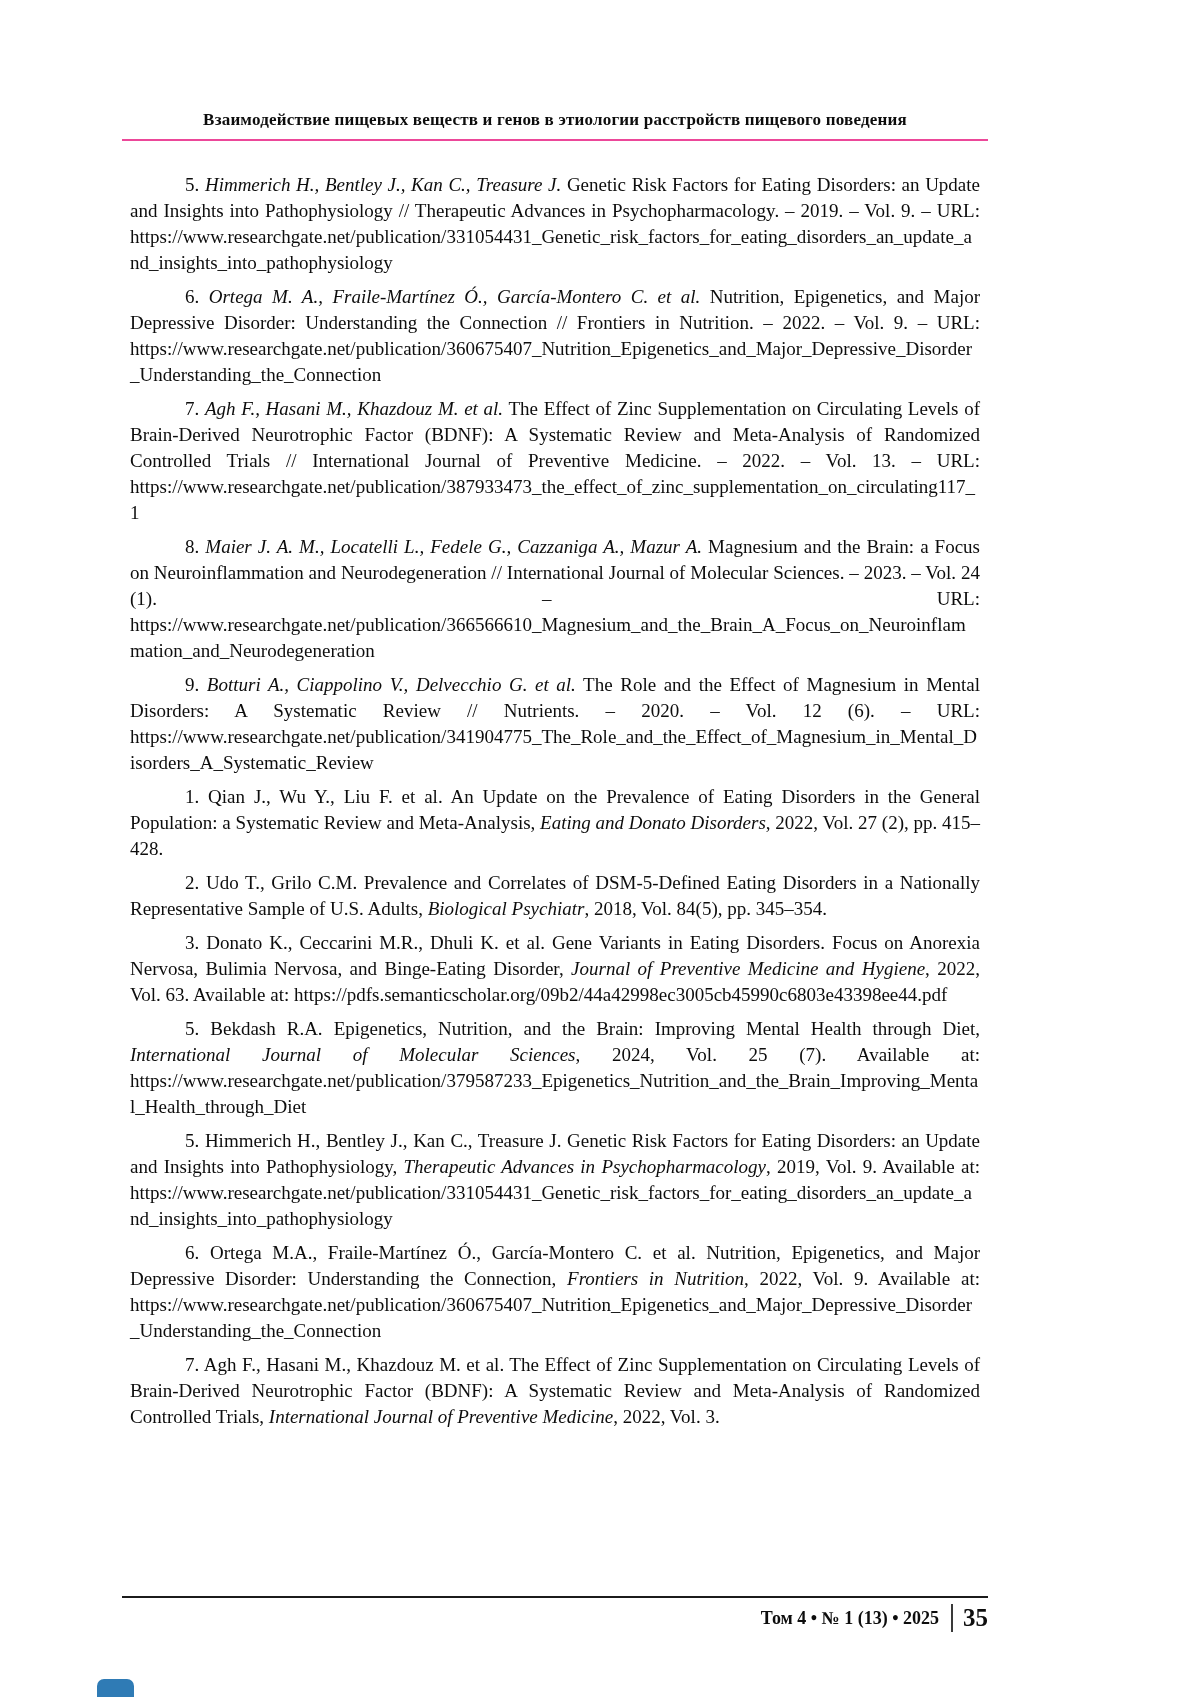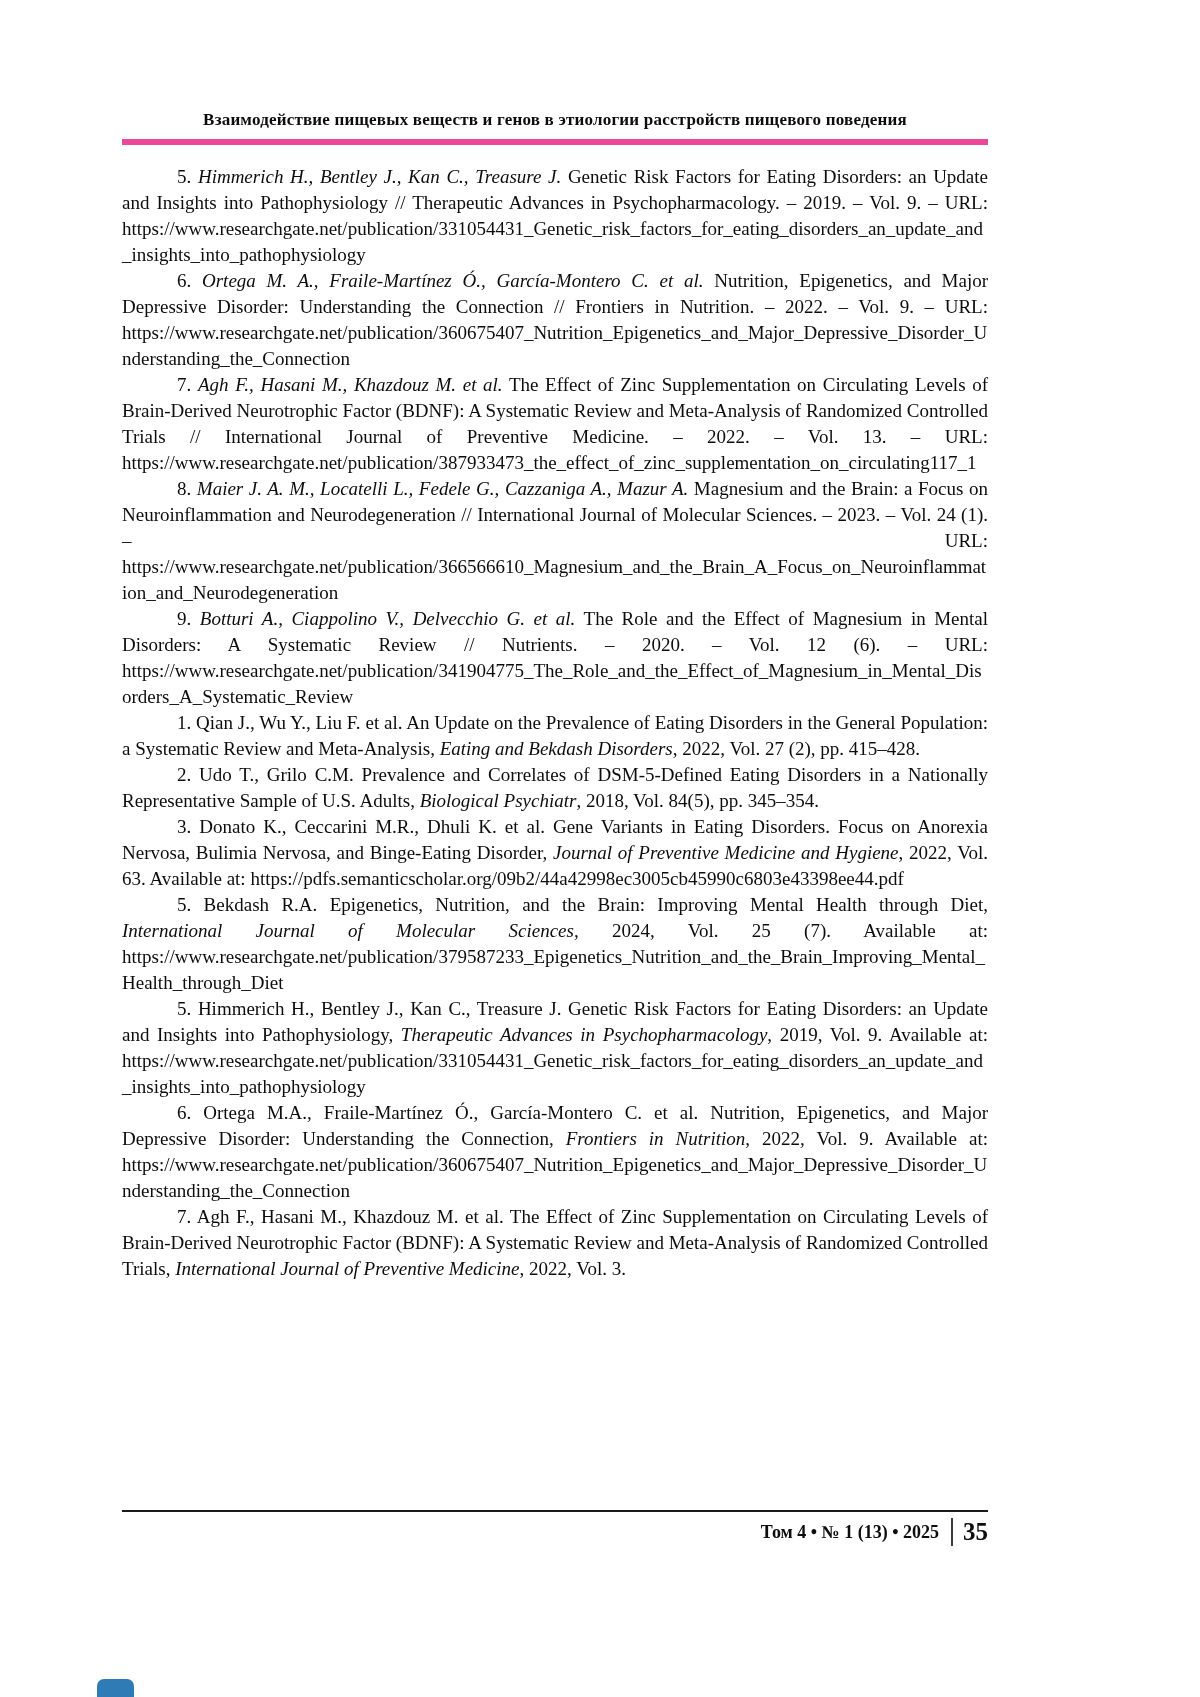--- a/index.html
+++ b/index.html
@@ -16,46 +16,46 @@
   .col { position: absolute; left: 122px; width: 866px; }
 
   
   .running-head { top: 110px; }
   .head-title {
     font-size: 17px;
     font-weight: 700;
     text-align: center;
     letter-spacing: 0.2px;
     padding-bottom: 9px;
-    border-bottom: 6px solid #ec4899;
+    border-bottom: 2px solid #ec4899;
   }
 
   
   .body-col {
     top: 164px;
     font-size: 19px;
     line-height: 26px;
     text-align: justify;
   }
   .ref {
-    margin: 0;
+    margin: 8px;
     text-indent: 55px;
     overflow-wrap: anywhere;
   }
   .it { font-style: italic; }
   .refs-heading {
     font-size: 19px;
     font-weight: 700;
     text-align: left;
     margin: 25px 0 21px 0;
   }
 
   
   .page-footer {
-    top: 1510px;
+    top: 1596px;
     border-top: 2px solid #1b1b1b;
   }
   .foot-line {
     display: flex;
     justify-content: flex-end;
     align-items: center;
     padding-top: 6px;
   }
   .issue { font-weight: 700; font-size: 18px; white-space: pre; }
   .page-sep {
@@ -92,21 +92,21 @@
     <section class="ref-list">
         <p class="ref"><span>5. </span><span class="it">Himmerich H., Bentley J., Kan C., Treasure J.</span><span> Genetic Risk Factors for Eating Disorders: an Update and Insights into Pathophysiology // Therapeutic Advances in Psychopharmacology. – 2019. – Vol. 9. – URL: https://www.researchgate.net/publication/331054431_Genetic_risk_factors_for_eating_disorders_an_update_and_insights_into_pathophysiology</span></p>
         <p class="ref"><span>6. </span><span class="it">Ortega M. A., Fraile-Martínez Ó., García-Montero C. et al.</span><span> Nutrition, Epigenetics, and Major Depressive Disorder: Understanding the Connection // Frontiers in Nutrition. – 2022. – Vol. 9. – URL: https://www.researchgate.net/publication/360675407_Nutrition_Epigenetics_and_Major_Depressive_Disorder_Understanding_the_Connection</span></p>
         <p class="ref"><span>7. </span><span class="it">Agh F., Hasani M., Khazdouz M. et al.</span><span> The Effect of Zinc Supplementation on Circulating Levels of Brain-Derived Neurotrophic Factor (BDNF): A Systematic Review and Meta-Analysis of Randomized Controlled Trials // International Journal of Preventive Medicine. – 2022. – Vol. 13. – URL: https://www.researchgate.net/publication/387933473_the_effect_of_zinc_supplementation_on_circulating117_1</span></p>
         <p class="ref"><span>8. </span><span class="it">Maier J. A. M., Locatelli L., Fedele G., Cazzaniga A., Mazur A.</span><span> Magnesium and the Brain: a Focus on Neuroinflammation and Neurodegeneration // International Journal of Molecular Sciences. – 2023. – Vol. 24 (1). – URL: https://www.researchgate.net/publication/366566610_Magnesium_and_the_Brain_A_Focus_on_Neuroinflammation_and_Neurodegeneration</span></p>
         <p class="ref"><span>9. </span><span class="it">Botturi A., Ciappolino V., Delvecchio G. et al.</span><span> The Role and the Effect of Magnesium in Mental Disorders: A Systematic Review // Nutrients. – 2020. – Vol. 12 (6). – URL: https://www.researchgate.net/publication/341904775_The_Role_and_the_Effect_of_Magnesium_in_Mental_Disorders_A_Systematic_Review</span></p>
       </section>
 
 
     <section class="ref-list">
-        <p class="ref"><span>1. Qian J., Wu Y., Liu F. et al. An Update on the Prevalence of Eating Disorders in the General Population: a Systematic Review and Meta-Analysis, </span><span class="it">Eating and Bekdash Disorders</span><span>, 2022, Vol. 27 (2), pp. 415–428.</span></p>
+        <p class="ref"><span>1. Qian J., Wu Y., Liu F. et al. An Update on the Prevalence of Eating Disorders in the General Population: a Systematic Review and Meta-Analysis, </span><span class="it">Eating and Donato Disorders</span><span>, 2022, Vol. 27 (2), pp. 415–428.</span></p>
         <p class="ref"><span>2. Udo T., Grilo C.M. Prevalence and Correlates of DSM-5-Defined Eating Disorders in a Nationally Representative Sample of U.S. Adults, </span><span class="it">Biological Psychiatr</span><span>, 2018, Vol. 84(5), pp. 345–354.</span></p>
         <p class="ref"><span>3. Donato K., Ceccarini M.R., Dhuli K. et al. Gene Variants in Eating Disorders. Focus on Anorexia Nervosa, Bulimia Nervosa, and Binge-Eating Disorder, </span><span class="it">Journal of Preventive Medicine and Hygiene</span><span>, 2022, Vol. 63. Available at: https://pdfs.semanticscholar.org/09b2/44a42998ec3005cb45990c6803e43398ee44.pdf</span></p>
         <p class="ref"><span>5. Bekdash R.A. Epigenetics, Nutrition, and the Brain: Improving Mental Health through Diet, </span><span class="it">International Journal of Molecular Sciences</span><span>, 2024, Vol. 25 (7). Available at: https://www.researchgate.net/publication/379587233_Epigenetics_Nutrition_and_the_Brain_Improving_Mental_Health_through_Diet</span></p>
         <p class="ref"><span>5. Himmerich H., Bentley J., Kan C., Treasure J. Genetic Risk Factors for Eating Disorders: an Update and Insights into Pathophysiology, </span><span class="it">Therapeutic Advances in Psychopharmacology</span><span>, 2019, Vol. 9. Available at: https://www.researchgate.net/publication/331054431_Genetic_risk_factors_for_eating_disorders_an_update_and_insights_into_pathophysiology</span></p>
         <p class="ref"><span>6. Ortega M.A., Fraile-Martínez Ó., García-Montero C. et al. Nutrition, Epigenetics, and Major Depressive Disorder: Understanding the Connection, </span><span class="it">Frontiers in Nutrition</span><span>, 2022, Vol. 9. Available at: https://www.researchgate.net/publication/360675407_Nutrition_Epigenetics_and_Major_Depressive_Disorder_Understanding_the_Connection</span></p>
         <p class="ref"><span>7. Agh F., Hasani M., Khazdouz M. et al. The Effect of Zinc Supplementation on Circulating Levels of Brain-Derived Neurotrophic Factor (BDNF): A Systematic Review and Meta-Analysis of Randomized Controlled Trials, </span><span class="it">International Journal of Preventive Medicine</span><span>, 2022, Vol. 3.</span></p>
       </section>
 
   </main>
 

